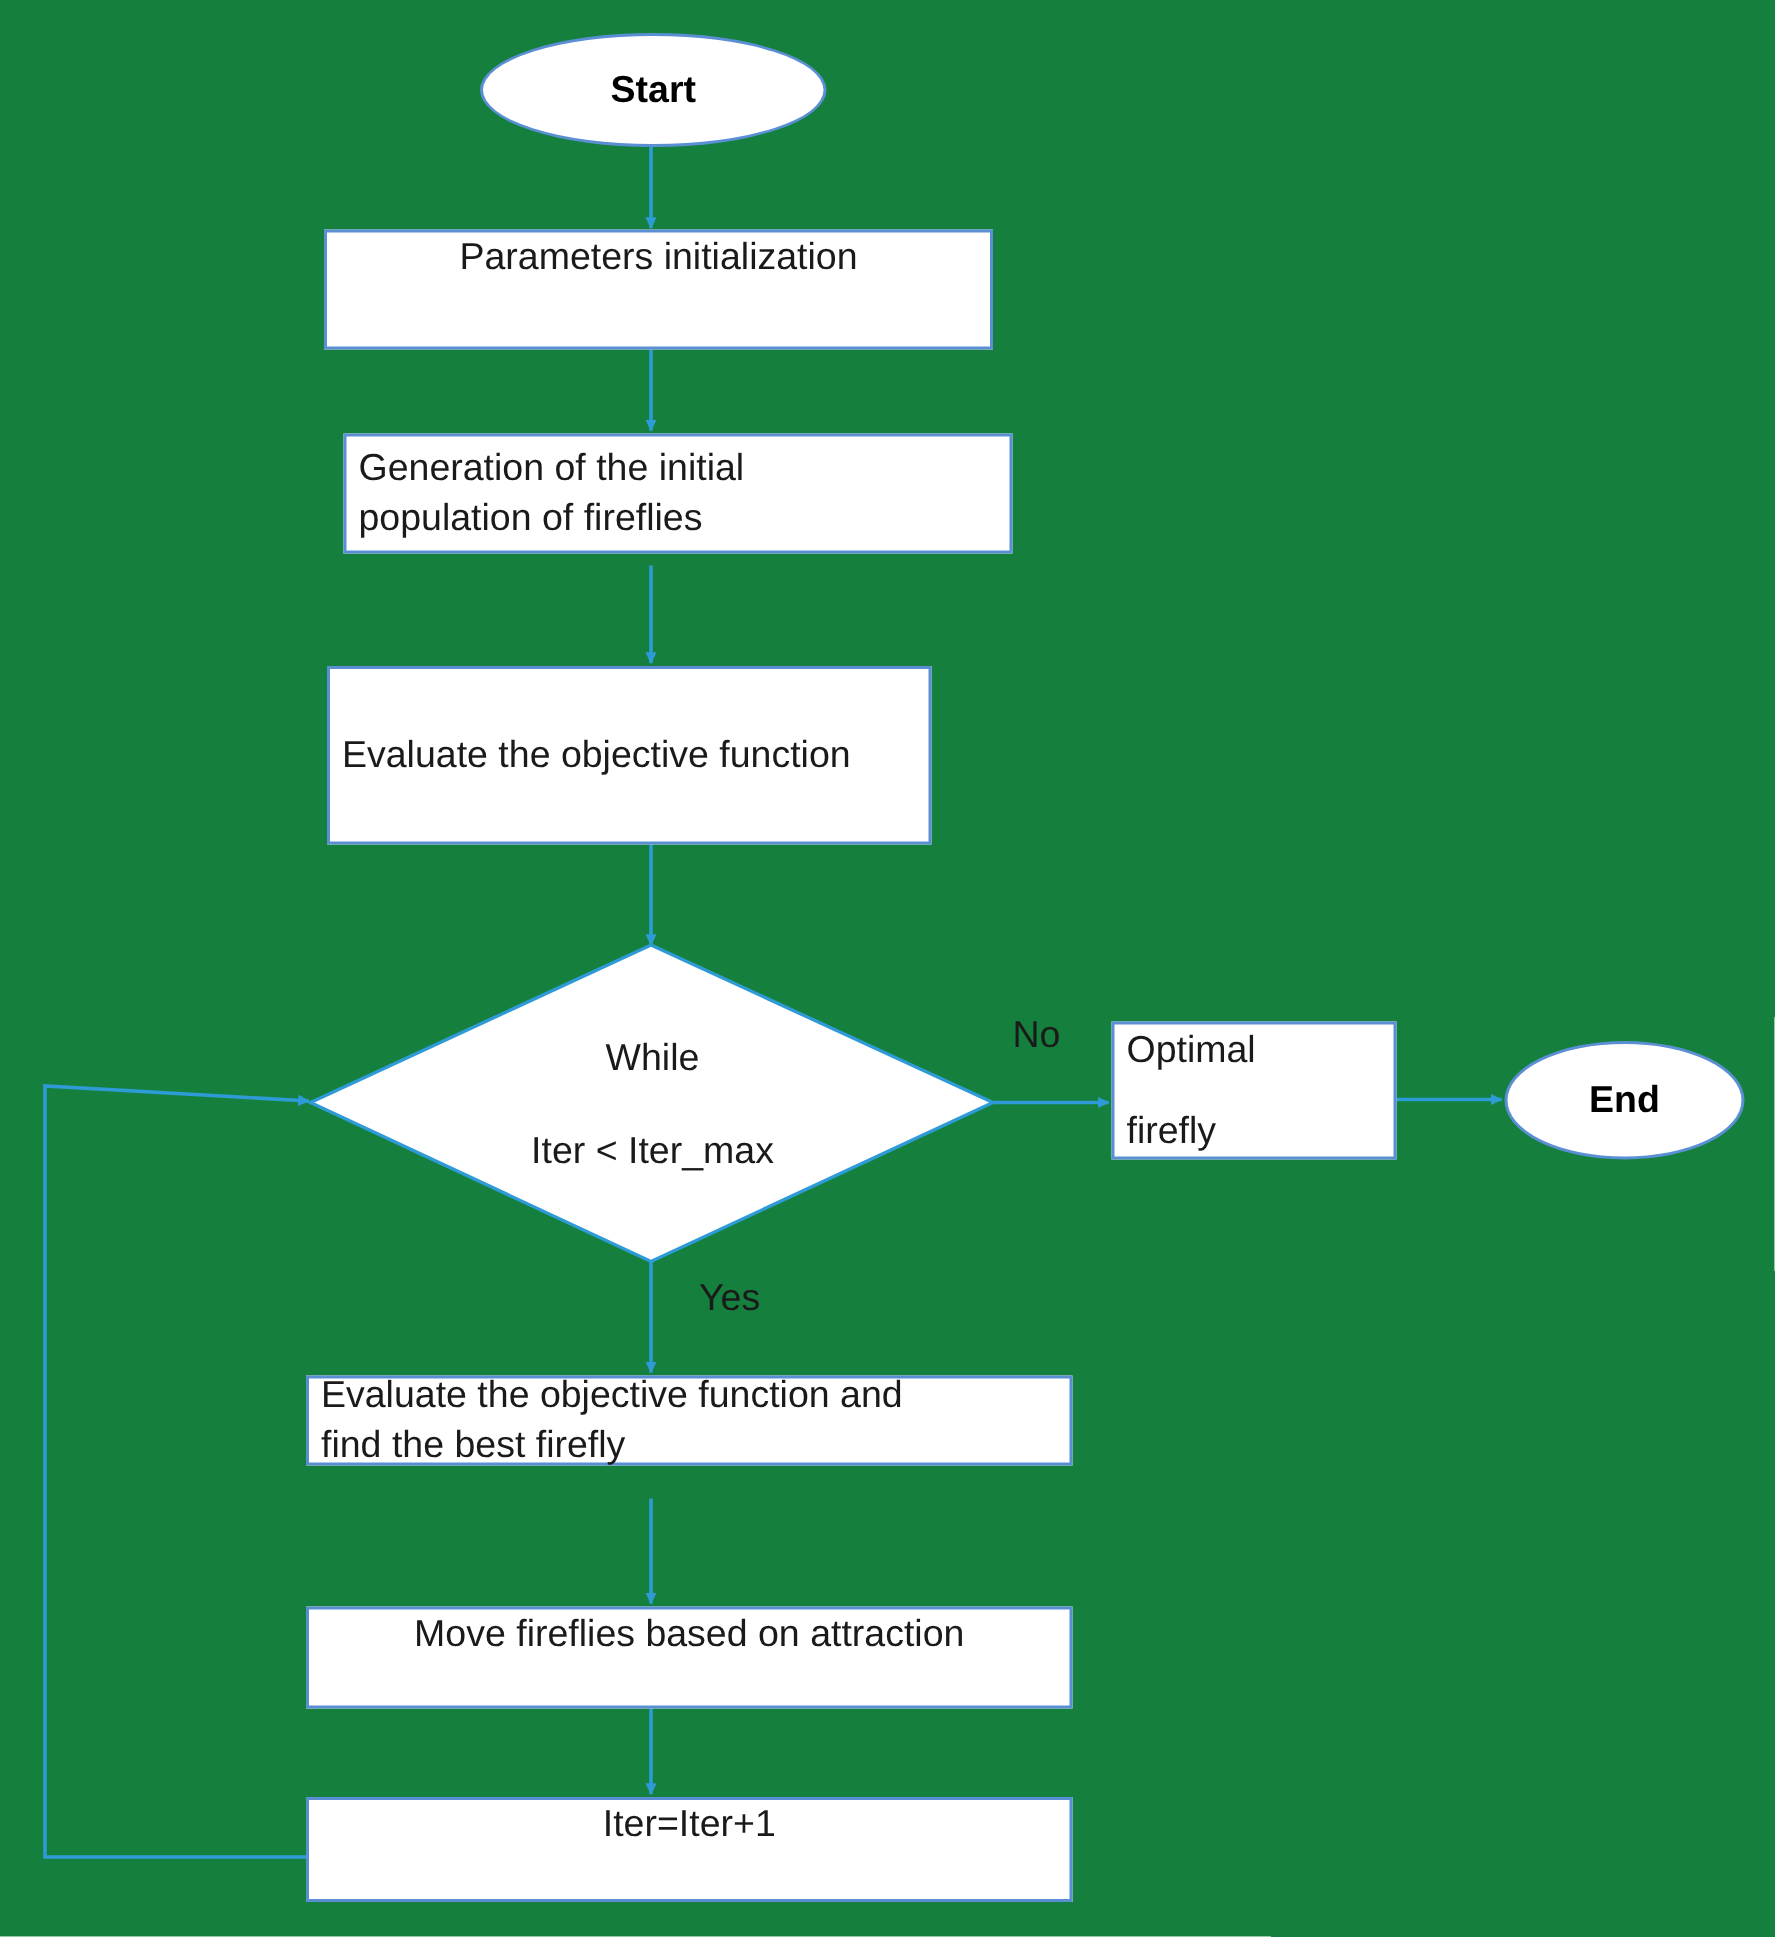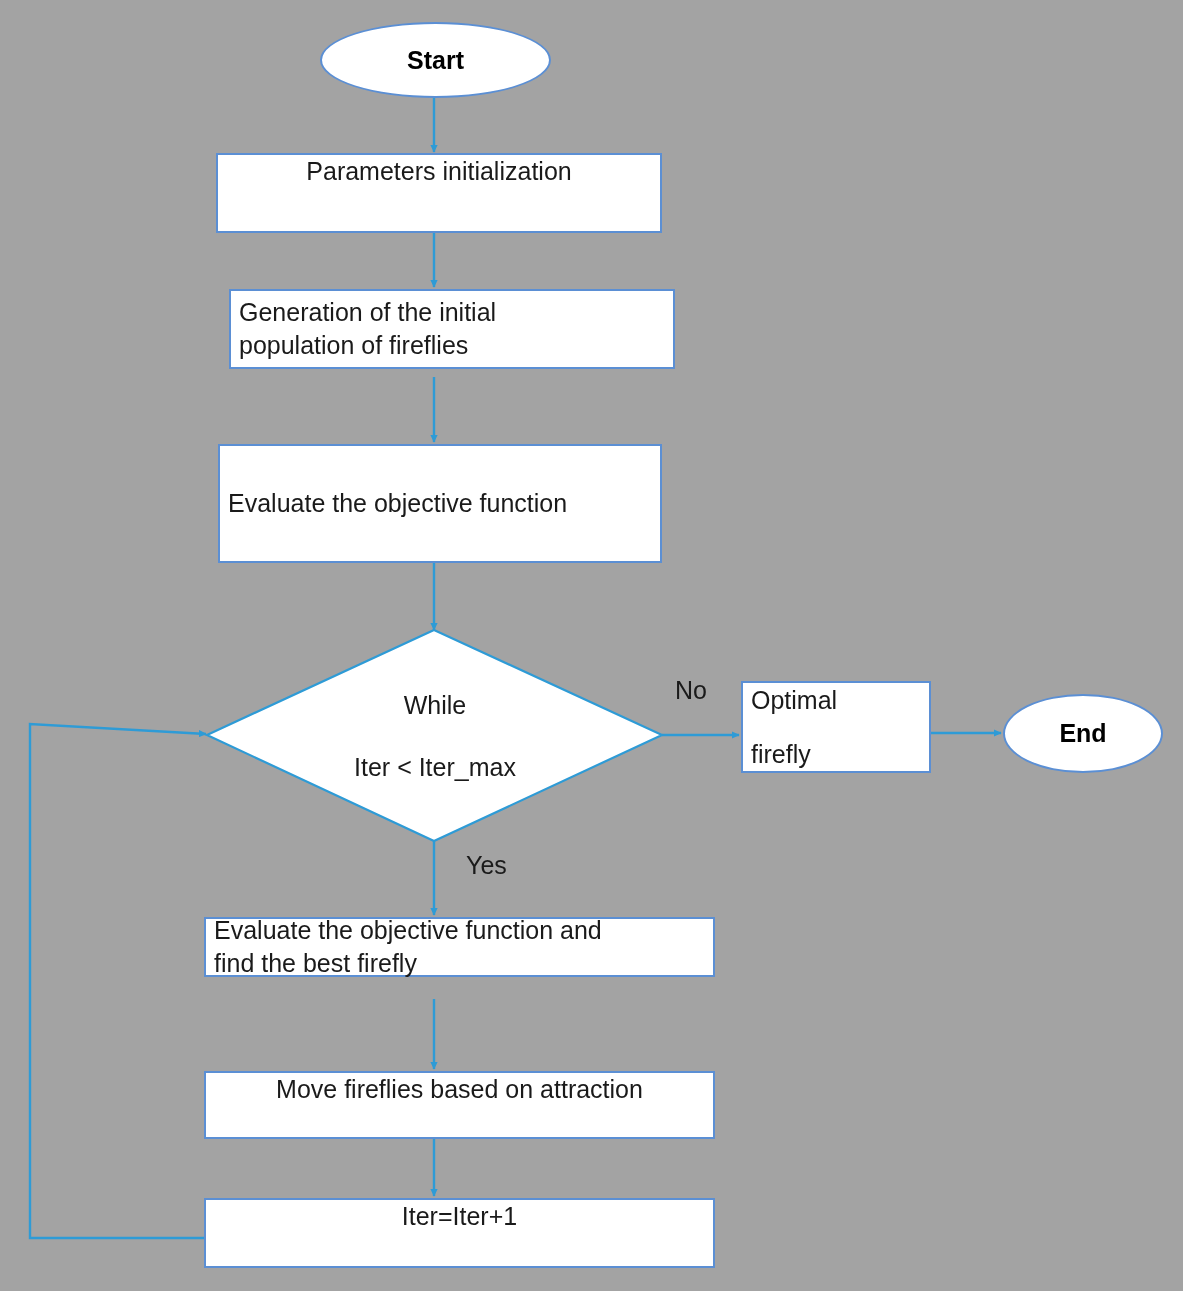--- a/index.html
+++ b/index.html
@@ -8,21 +8,21 @@
     background: #ffffff;
   }
   body {
     font-family: "Liberation Sans", sans-serif;
     color: #111111;
   }
   #canvas {
     position: relative;
     width: 1183px;
     height: 1291px;
-    background: #a3a3a3;
+    background: #15803d;
     overflow: hidden;
   }
   #edges {
     position: absolute;
     left: 0;
     top: 0;
     width: 1183px;
     height: 1291px;
     pointer-events: none;
   }
@@ -111,21 +111,21 @@
 
   <div class="node proc" style="left:216px; top:153px; width:446px; height:80px;">
     <span class="txt pad-top-8">Parameters initialization</span>
   </div>
 
   <div class="node proc" style="left:229px; top:289px; width:446px; height:80px; flex-direction:column;">
     <span class="txt pad-top-6">Generation of the initial</span>
     <span class="txt">population of fireflies</span>
   </div>
 
-  <div class="node proc" style="left:218px; top:444px; width:444px; height:119px; flex-direction:column;">
+  <div class="node proc" style="left:218px; top:444px; width:403px; height:119px; flex-direction:column;">
     <span class="txt pad-top-6">Evaluate the objective function</span>
   </div>
 
   <div class="node decision" style="left:207px; top:630px; width:456px; height:212px;">
     <span class="txt">While</span>
     <span class="txt second">Iter &lt; Iter_max</span>
   </div>
 
   <div class="edge-label" style="left:675px; top:676px;">No</div>
 

